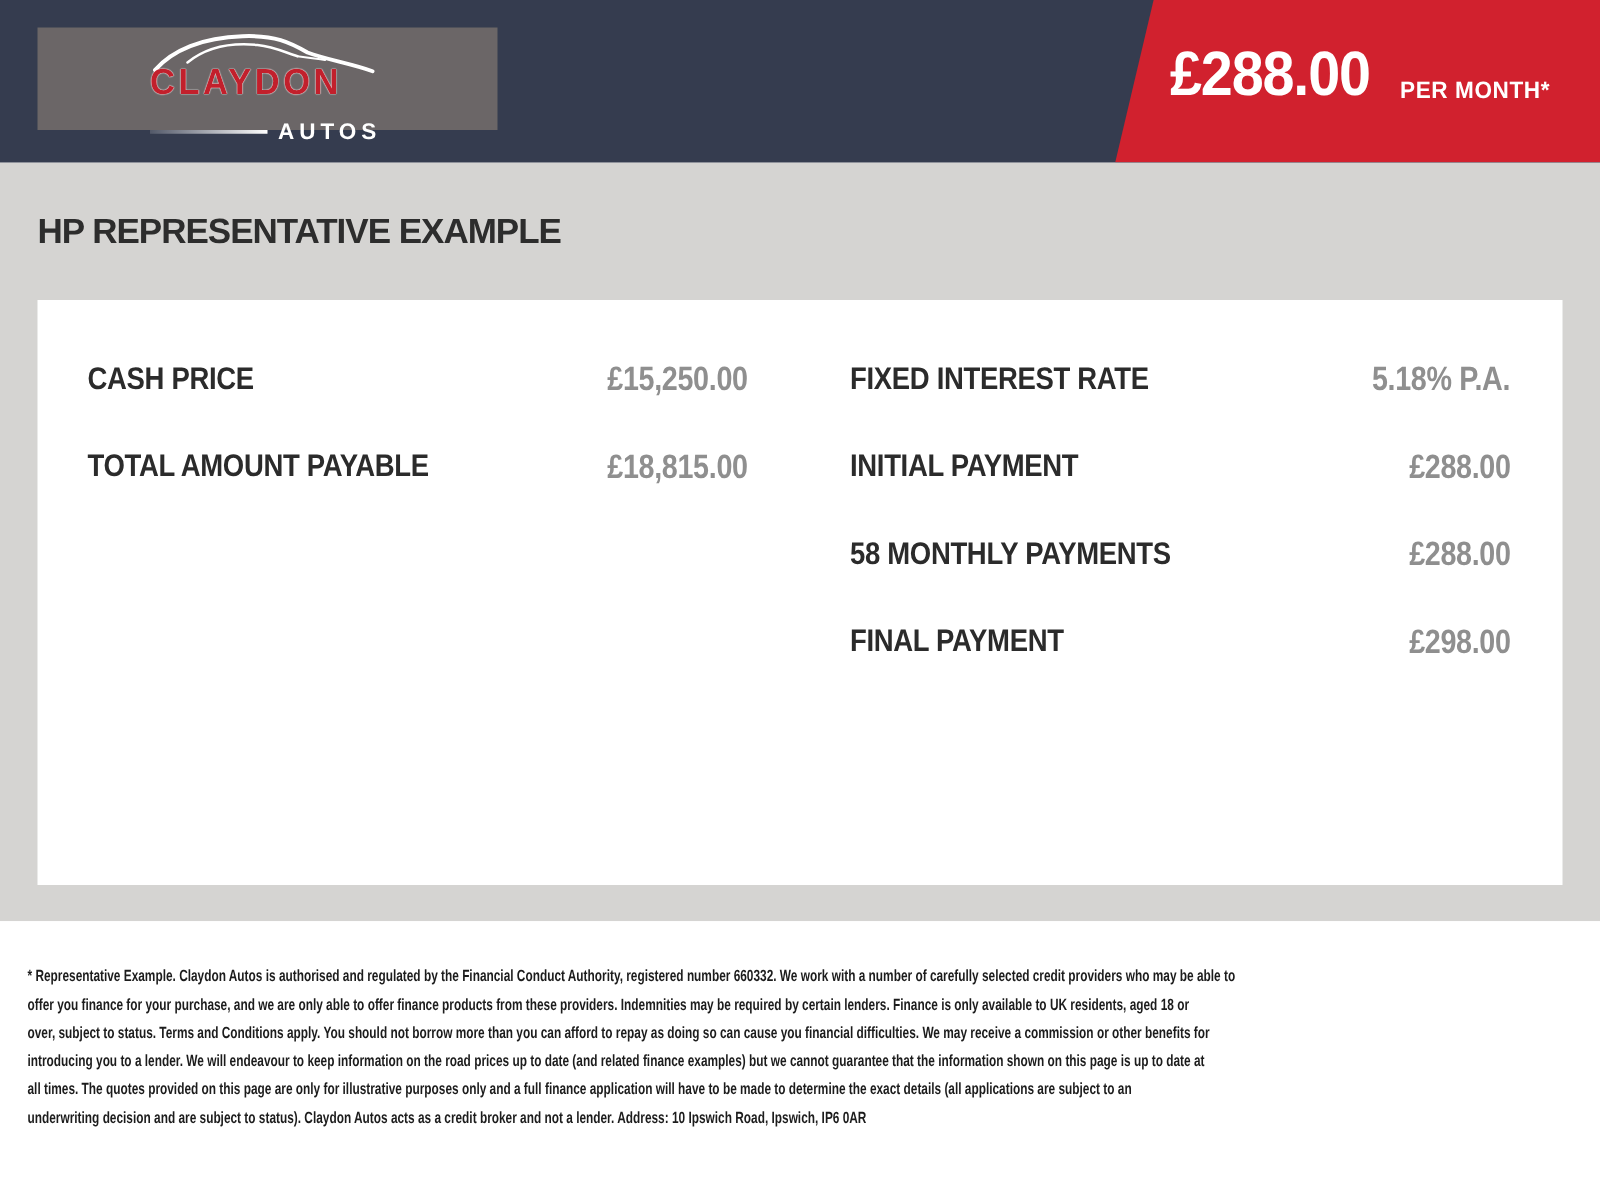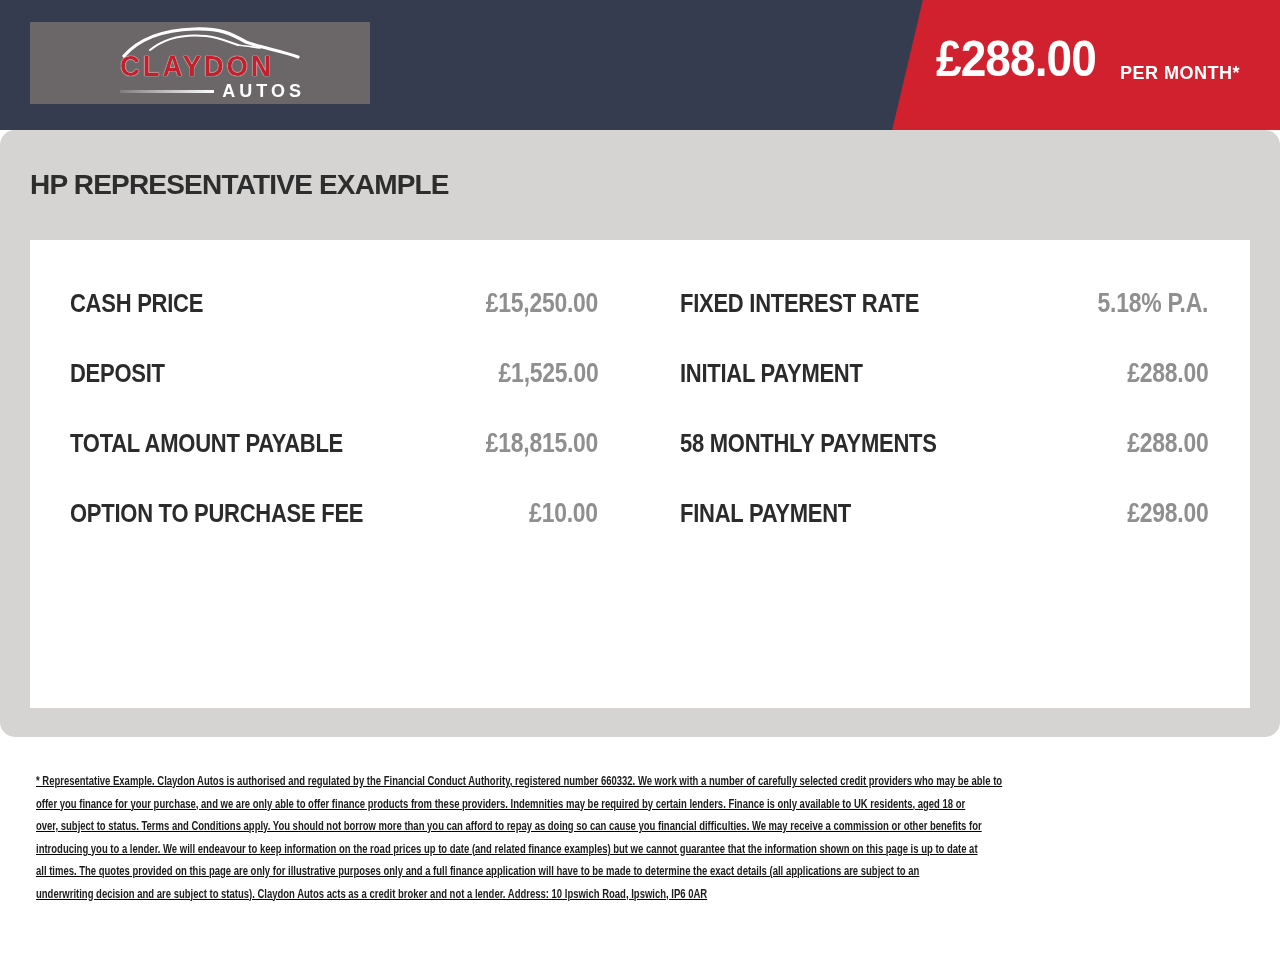--- a/index.html
+++ b/index.html
@@ -31,48 +31,47 @@
   }
   .banner-per {
     position:absolute; left:1120px; top:62px;
     font-size:19px; font-weight:bold; color:#ffffff;
     letter-spacing:0.5px; white-space:nowrap;
     transform:scaleX(0.95); transform-origin:left top;
   }
 
   .logo-box {
     position:absolute; left:30px; top:22px;
-    width:340px; height:82px;
+    width:368px; height:82px;
     background:#6B6667;
   }
   .logo-inner {
     position:absolute; left:90px; top:2px; width:185px;
   }
   .car-svg { display:block; width:185px; height:36px; margin-bottom:-8px; }
   .brand-top {
     font-size:29px; font-weight:bold; color:#C2202C;
     letter-spacing:3px; line-height:28px; white-space:nowrap;
     text-shadow:0 0 1px #ffffff, 0 0 1px #ffffff;
     transform:scaleX(0.95); transform-origin:left top;
   }
-  .brand-row { display:flex; align-items:center; margin-top:2px; }
+  .brand-row { display:flex; align-items:center; margin-top:16px; }
   .brand-line {
     flex:1; height:3px; margin-right:8px;
     background:linear-gradient(to right, rgba(255,255,255,0.15), #ffffff);
   }
   .brand-bottom {
     font-size:18px; font-weight:bold; color:#ffffff;
     letter-spacing:4px; line-height:18px; white-space:nowrap;
   }
 
   
   .main {
     height:607px;
     background:#D5D4D2;
-    border-radius:15px;
   }
   .page-title {
     padding:40px 0 0 30px;
     font-size:28px; font-weight:bold; color:#2D2D2D;
     letter-spacing:-0.8px;
     line-height:30px;
   }
   .panels {
     display:flex;
     margin:40px 30px 0 30px;
@@ -96,22 +95,21 @@
   .val {
     font-size:27px; font-weight:bold; color:#8F8F8F;
     letter-spacing:-0.3px; white-space:nowrap;
     transform:scaleX(0.85); transform-origin:right center;
   }
 
   
   .footer {
     height:223px;
     background:#ffffff;
-    padding:33px 0 0 36px;
-    text-decoration:underline;
+    padding:33px 0 0 22px;
   }
   .disclaimer {
     width:1545px;
     font-size:13px; font-weight:bold; color:#1C1C1C;
     line-height:22.5px;
     white-space:pre-line;
     transform:scaleX(0.73); transform-origin:left top;
   }
 </style>
 </head>
@@ -141,30 +139,22 @@
 <div class="main">
   <h1 class="page-title">HP REPRESENTATIVE EXAMPLE</h1>
 
   <div class="panels">
     <div class="panel">
       <div class="row">
         <span class="lbl">CASH PRICE</span>
         <span class="val">£15,250.00</span>
       </div>
       <div class="row">
-        <span class="lbl">DEPOSIT</span>
-        <span class="val">£1,525.00</span>
-      </div>
-      <div class="row">
         <span class="lbl">TOTAL AMOUNT PAYABLE</span>
         <span class="val">£18,815.00</span>
-      </div>
-      <div class="row">
-        <span class="lbl">OPTION TO PURCHASE FEE</span>
-        <span class="val">£10.00</span>
       </div>
     </div>
 
     <div class="panel">
       <div class="row">
         <span class="lbl">FIXED INTEREST RATE</span>
         <span class="val">5.18% P.A.</span>
       </div>
       <div class="row">
         <span class="lbl">INITIAL PAYMENT</span>

